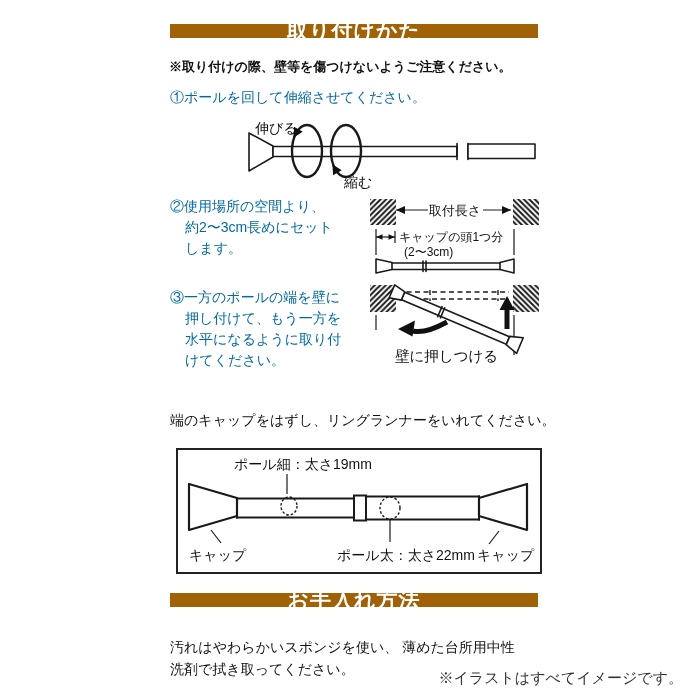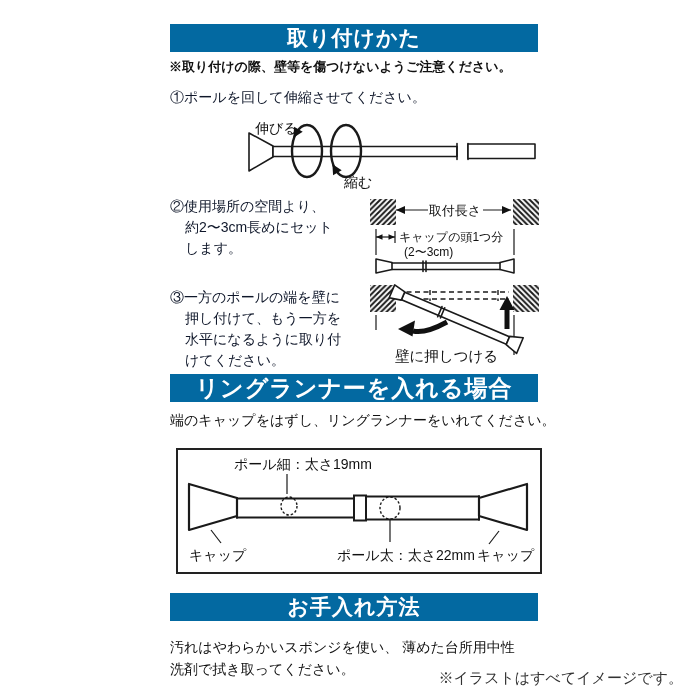--- a/index.html
+++ b/index.html
@@ -5,34 +5,34 @@
   * { margin:0; padding:0; box-sizing:border-box; }
   html,body { background:#fff; }
   body {
     width:700px; height:700px;
     font-family:"Liberation Sans", sans-serif;
     color:#111;
   }
   .page { position:relative; width:700px; height:700px; background:#fff; overflow:hidden; }
 
   .bar {
-    position:absolute; left:170px; width:368px; height:28px;
-    background:#0369a1; color:#fff; font-weight:bold;
+    position:absolute; left:170px; width:368px; height:14px;
+    background:#a16207; color:#fff; font-weight:bold;
     display:flex; align-items:center; justify-content:center;
     letter-spacing:1px;
   }
   .bar1 { top:24px;  font-size:21px; }
   .bar2 { top:374px; font-size:23px; }
   .bar3 { top:593px; font-size:21px; }
 
   .warning {
     position:absolute; left:169px; top:58px;
     font-size:13px; font-weight:bold; white-space:nowrap; color:#111;
   }
-  .step { position:absolute; font-size:14px; line-height:21px; color:#0f172a; white-space:pre-line; }
+  .step { position:absolute; font-size:14px; line-height:21px; color:#0369a1; white-space:pre-line; }
   .step1 { left:170px; top:87px; }
   .step2 { left:170px; top:196px; padding-left:15px; text-indent:-15px; }
   .step3 { left:170px; top:287px; padding-left:15px; text-indent:-15px; }
 
   .ring-body {
     position:absolute; left:170px; top:412px;
     font-size:14px; white-space:nowrap; color:#111;
   }
   .pole-box {
     position:absolute; left:176px; top:448px; width:366px; height:126px;
@@ -137,21 +137,20 @@
       <path class="shape" d="M24,7 L24,21 L36,18.5 L36,9.5 Z"></path>
       <path class="shape" d="M163,5.5 L163,22.5 L150,18.5 L150,9.5 Z"></path>
     </g>
     <path class="fat" d="M80,40 Q58,52 46,49"></path>
     <polygon class="blk" points="31,47 48,38.5 45.5,54.5"></polygon>
     <path class="fat" d="M140,47 V26"></path>
     <polygon class="blk" points="140,14 132.5,28 147.5,28"></polygon>
     <text x="28" y="79" font-size="14.5">壁に押しつける</text>
   </svg>
 
-  <div class="bar bar2">リングランナーを入れる場合</div>
   <div class="ring-body">端のキャップをはずし、リングランナーをいれてください。</div>
 
   <div class="pole-box">
     <svg style="left:0;top:0" width="362" height="122" viewBox="0 0 362 122">
       <text x="56" y="19" font-size="14">ポール細：太さ19mm</text>
       <path class="thin" d="M109,24 V44"></path>
       <path class="shape2" d="M11,34 L11,80 L59,66 L59,48 Z"></path>
       <path class="shape2" d="M349,34 L349,80 L301,66 L301,48 Z"></path>
       <path class="ln2" d="M59,48.5 H176 M59,67.5 H176 M59,48 V68"></path>
       <path class="ln2" d="M176,45.5 H188 V70.5 H176 Z"></path>

